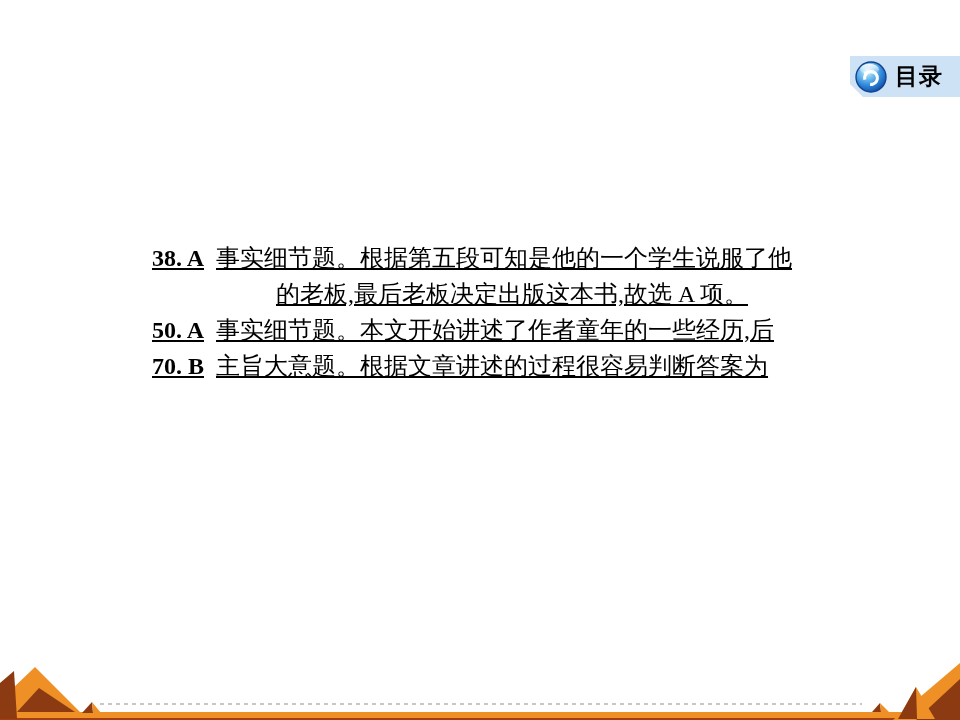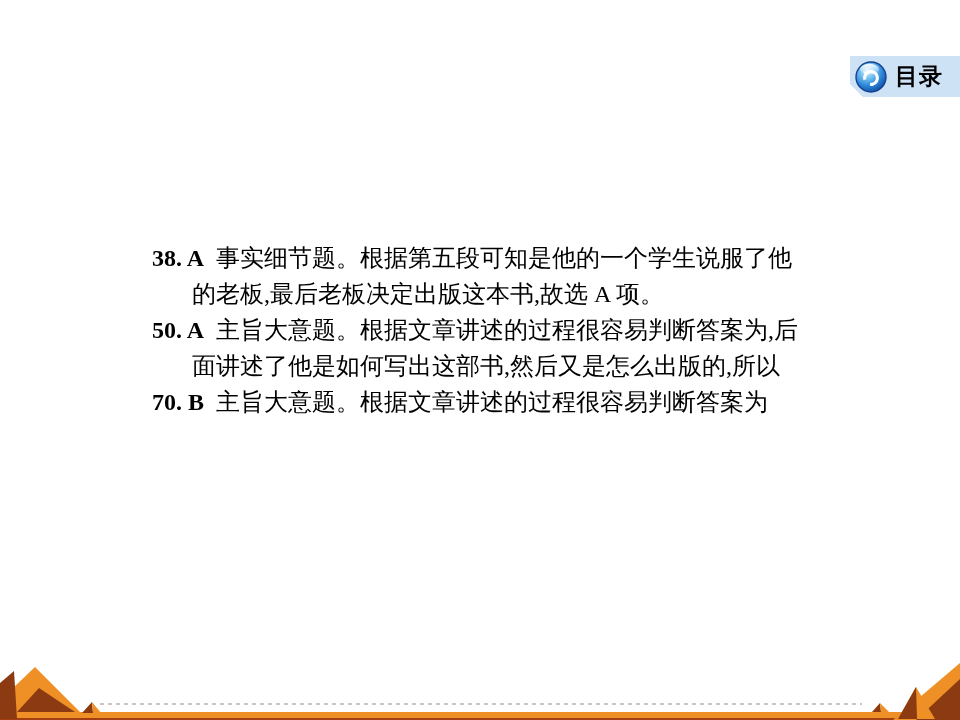--- a/index.html
+++ b/index.html
@@ -5,22 +5,22 @@
   html,body{margin:0;padding:0;background:#fff;}
   #slide{
     position:relative;width:960px;height:720px;background:#fff;overflow:hidden;
     font-family:"Liberation Serif", serif;
   }
   
   #answers{
     position:absolute;left:152px;top:240px;width:680px;
     font-size:24px;line-height:36px;color:#000;
   }
-  .ln{height:36px;white-space:nowrap;}
-  .ln.cont{padding-left:40px;}
+  .ln{height:36px;white-space:nowrap;text-decoration:underline;}
+  .ln.cont{padding-left:40px;text-align:center;}
   .lbl{font-weight:bold;margin-right:12px;}
   
   #toc-btn{
     position:absolute;left:850px;top:56px;width:110px;height:41px;
     background:#cee2f6;cursor:pointer;display:flex;align-items:center;
     clip-path:polygon(0 0,100% 0,100% 100%,13px 100%,0 calc(100% - 13px));
   }
   #toc-orb{width:32px;height:32px;margin-left:5px;flex:0 0 auto;}
   #toc-label{
     font-size:23px;font-weight:bold;color:#000;margin-left:8px;
@@ -30,22 +30,21 @@
   #decor{position:absolute;left:0;top:0;width:960px;height:720px;pointer-events:none;}
 </style>
 </head>
 <body>
 
 <div id="slide">
 
   <div id="answers">
     <div class="ln"><span class="lbl">38. A</span><span>事实细节题。根据第五段可知是他的一个学生说服了他</span></div>
     <div class="ln cont">的老板,最后老板决定出版这本书,故选 A 项。</div>
-    <div class="ln"><span class="lbl">50. A</span><span>主旨大意题。根据文章讲述的过程很容易判断答案为,后</span></div>
-    <div class="ln cont">面讲述了他是如何写出这部书,然后又是怎么出版的,所以</div>
+    <div class="ln"><span class="lbl">50. A</span><span>事实细节题。本文开始讲述了作者童年的一些经历,后</span></div>
     <div class="ln"><span class="lbl">70. B</span><span>主旨大意题。根据文章讲述的过程很容易判断答案为</span></div>
   </div>
 
   <div id="toc-btn">
     <svg id="toc-orb" viewBox="0 0 32 32">
       <defs>
         <radialGradient id="orbGrad" cx="38%" cy="30%" r="75%">
           <stop offset="0%" stop-color="#eaf7ff"></stop>
           <stop offset="30%" stop-color="#7cc6f2"></stop>
           <stop offset="65%" stop-color="#2f87d8"></stop>

